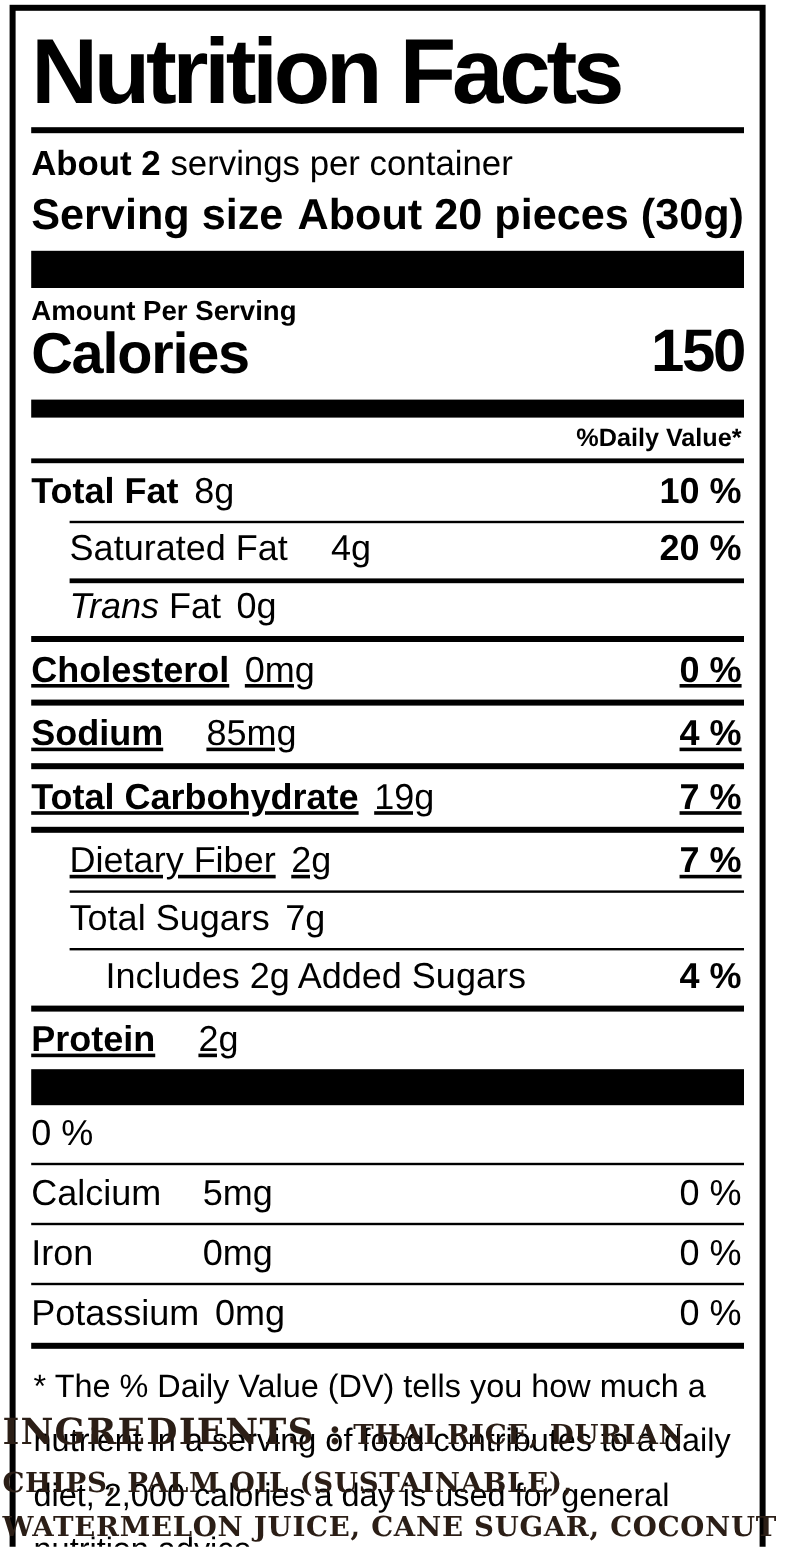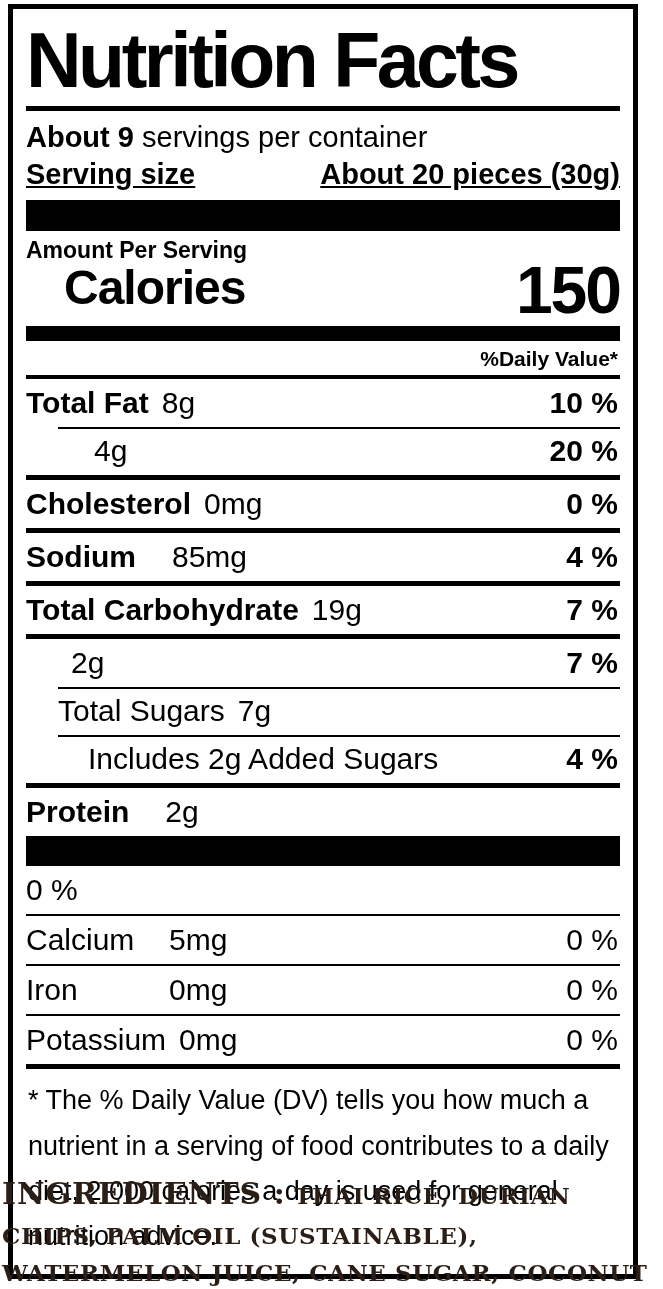--- a/index.html
+++ b/index.html
@@ -20,55 +20,54 @@
   }
   .nf-title {
     font-weight:bold; font-size:77px; letter-spacing:-3.5px;
     line-height:1.0; padding:13px 0 5px 0; white-space:nowrap;
   }
   .title-rule { height:5px; background:var(--ink); margin:2px 0 6px 0; }
 
   .servings-line { font-size:29px; line-height:1.2; padding:3px 0 1px 0; }
   .serving-size-line {
     display:flex; justify-content:space-between; align-items:baseline;
-    font-size:29px; font-weight:bold; padding:2px 0 9px 0;text-decoration:underline;
+    font-size:36px; font-weight:bold; padding:2px 0 9px 0;
   }
   .b { font-weight:bold; }
   .italic { font-style:italic; }
 
   .bar { background:var(--ink); }
   .bar-lg  { height:31px; }
   .bar-md  { height:15px; margin-top:5px; }
   .bar-lg2 { height:30px; }
 
   .aps { font-size:23px; font-weight:bold; padding:7px 0 0 0; line-height:1.1; }
   .calories-row {
-    display:flex; justify-content:space-between; align-items:center;
+    display:flex; justify-content:space-between; align-items:flex-start;
     padding:0 0 4px 0;
-    margin-left:38px;
   }
   .cal-label { font-size:48px; font-weight:bold; letter-spacing:-1px; line-height:1.0; padding-bottom:4px; }
-  .cal-value { font-size:66px; font-weight:bold; letter-spacing:-2px; line-height:0.82; }
+  .cal-value { font-size:50px; font-weight:bold; letter-spacing:-2px; line-height:0.82; }
 
   .dv-header {
     text-align:right; font-weight:bold; font-size:21px;
     padding:6px 2px 4px 0; border-bottom:4px solid var(--ink);
   }
 
   .nrow {
     position:relative; display:flex; justify-content:space-between;
     align-items:baseline; font-size:30px; line-height:1.1;
     padding:7px 2px 8px 0;
   }
   .nrow .left { display:flex; align-items:baseline; }
   .ind-1 > .left { padding-left:32px; }
   .ind-2 > .left { padding-left:62px;text-align:center; }
   .amount { margin-left:13px; }
   .amount.wide { margin-left:36px; }
-  .sep-thick { border-top:5px solid var(--ink); }
+  .sep-thick { border-top:5px solid var(--ink);text-decoration:underline; }
   .sep-thin  { border-top:2px solid var(--ink); }
   .sep-thin-ind::before, .sep-thick-ind::before {
     content:""; position:absolute; left:32px; right:0; top:0; background:var(--ink);
   }
   .sep-thin-ind::before  { height:2px; }
   .sep-thick-ind::before { height:4px; }
   .micro .name { display:inline-block; min-width:130px; }
 
   .footnote {
     border-top:5px solid var(--ink);
@@ -87,21 +86,21 @@
 <body>
 
 <div class="page">
 
   <div class="nf-box">
 
     <div class="nf-title">Nutrition Facts</div>
     <div class="title-rule"></div>
 
     <div class="servings-line">
-      <span class="b">About 9</span>
+      <span class="b">About 2</span>
       <span>servings per container</span>
     </div>
 
     <div class="serving-size-line">
       <span>Serving size</span>
       <span>About 20 pieces (30g)</span>
     </div>
 
     <div class="bar bar-lg"></div>
 
@@ -119,23 +118,32 @@
     <div id="nutrient-rows">
         <div class="nrow sep-none ind-0">
           <span class="left">
             <span class="name b">Total Fat</span>
             <span class="amount">8g</span>
           </span>
           <span class="dv b">10 %</span>
         </div>
         <div class="nrow sep-thin-ind ind-1">
           <span class="left">
+            <span class="name">Saturated Fat</span>
             <span class="amount wide">4g</span>
           </span>
           <span class="dv b">20 %</span>
+        </div>
+        <div class="nrow sep-thick-ind ind-1">
+          <span class="left">
+            <span class="name italic">Trans&nbsp;</span>
+            <span class="name">Fat</span>
+            <span class="amount">0g</span>
+          </span>
+          <span class="dv"></span>
         </div>
         <div class="nrow sep-thick ind-0">
           <span class="left">
             <span class="name b">Cholesterol</span>
             <span class="amount">0mg</span>
           </span>
           <span class="dv b">0 %</span>
         </div>
         <div class="nrow sep-thick ind-0">
           <span class="left">
@@ -146,20 +154,21 @@
         </div>
         <div class="nrow sep-thick ind-0">
           <span class="left">
             <span class="name b">Total Carbohydrate</span>
             <span class="amount">19g</span>
           </span>
           <span class="dv b">7 %</span>
         </div>
         <div class="nrow sep-thick ind-1">
           <span class="left">
+            <span class="name">Dietary Fiber</span>
             <span class="amount">2g</span>
           </span>
           <span class="dv b">7 %</span>
         </div>
         <div class="nrow sep-thin-ind ind-1">
           <span class="left">
             <span class="name">Total Sugars</span>
             <span class="amount">7g</span>
           </span>
           <span class="dv"></span>

